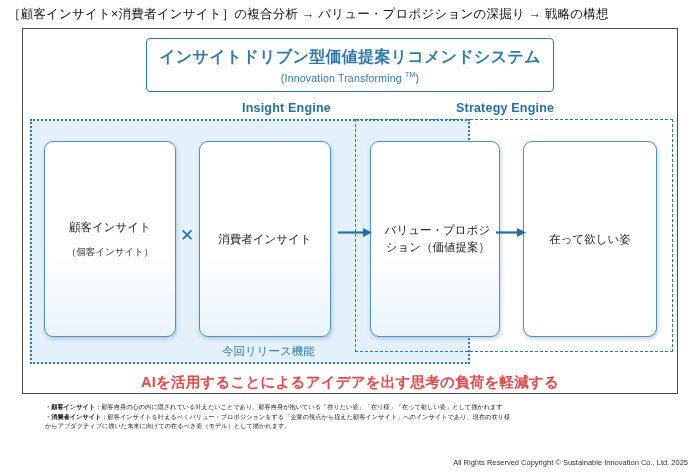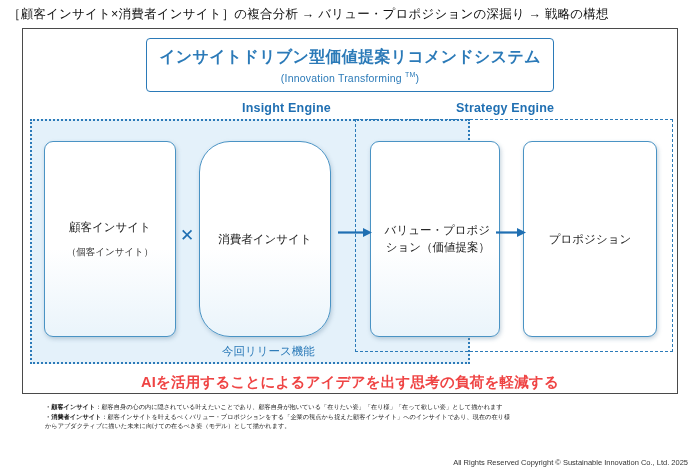--- a/index.html
+++ b/index.html
@@ -78,21 +78,21 @@
   .pbox{
     position:absolute;top:141px;width:132px;height:196px;
     border:1.3px solid #4a93c4;
     border-radius:9px;
     box-sizing:border-box;
     display:flex;align-items:center;justify-content:center;
     text-align:center;
     box-shadow:1px 2px 4px rgba(120,150,175,.45);
   }
   #box-customer{left:44px;background:linear-gradient(180deg,#ffffff 0%,#ffffff 55%,#eaf4fb 100%);}
-  #box-consumer{left:199px;background:linear-gradient(180deg,#ffffff 0%,#ffffff 55%,#eaf4fb 100%);border-radius:31px;}
+  #box-consumer{left:199px;background:linear-gradient(180deg,#ffffff 0%,#ffffff 55%,#eaf4fb 100%);}
   #box-value{left:370px;width:130px;background:linear-gradient(180deg,#ffffff 0%,#ffffff 55%,#eaf4fb 100%);}
   #box-strategy{left:523px;width:134px;background:#ffffff;}
 
   .pbox .inner{padding:0 9px;line-height:1.45;}
   .pbox .main-txt{font-size:11.5px;color:#222;display:block;}
   .pbox .sub-txt{font-size:9.5px;color:#333;display:block;margin-top:9px;}
   #box-value .inner{text-align:right;padding-left:11px;padding-right:9px;}
   #box-value .main-txt{line-height:1.5;}
   #box-strategy .inner{text-align:center;}
 
@@ -172,21 +172,21 @@
   </div>
 
   <div class="pbox" id="box-value">
     <div class="inner">
       <span class="main-txt">バリュー・プロポジション（価値提案）</span>
     </div>
   </div>
 
   <div class="pbox" id="box-strategy">
     <div class="inner">
-      <span class="main-txt">プロポジション</span>
+      <span class="main-txt">在って欲しい姿</span>
     </div>
   </div>
 
   <div class="mult">✕</div>
 
   <div class="arrow" id="arrow-1">
     <svg width="34" height="9" viewBox="0 0 34 9">
       <line x1="0" y1="4.5" x2="26" y2="4.5" stroke="#1f6fb2" stroke-width="2.2"></line>
       <polygon points="25,0 34,4.5 25,9" fill="#1f6fb2"></polygon>
     </svg>

